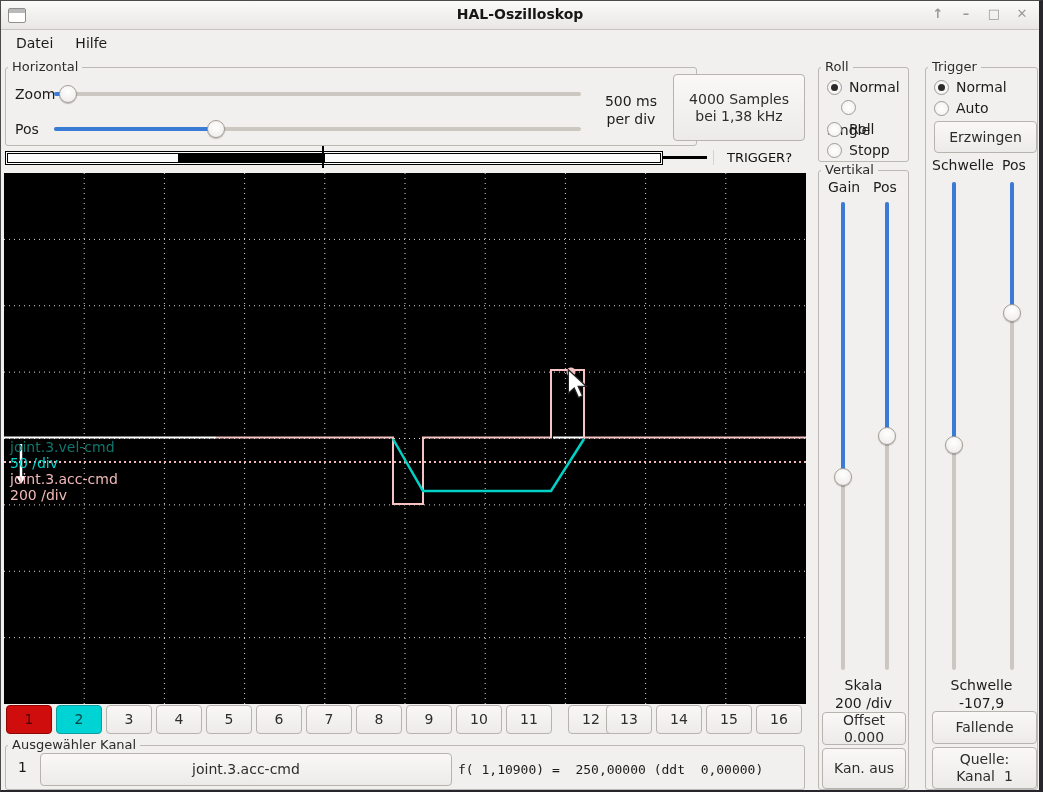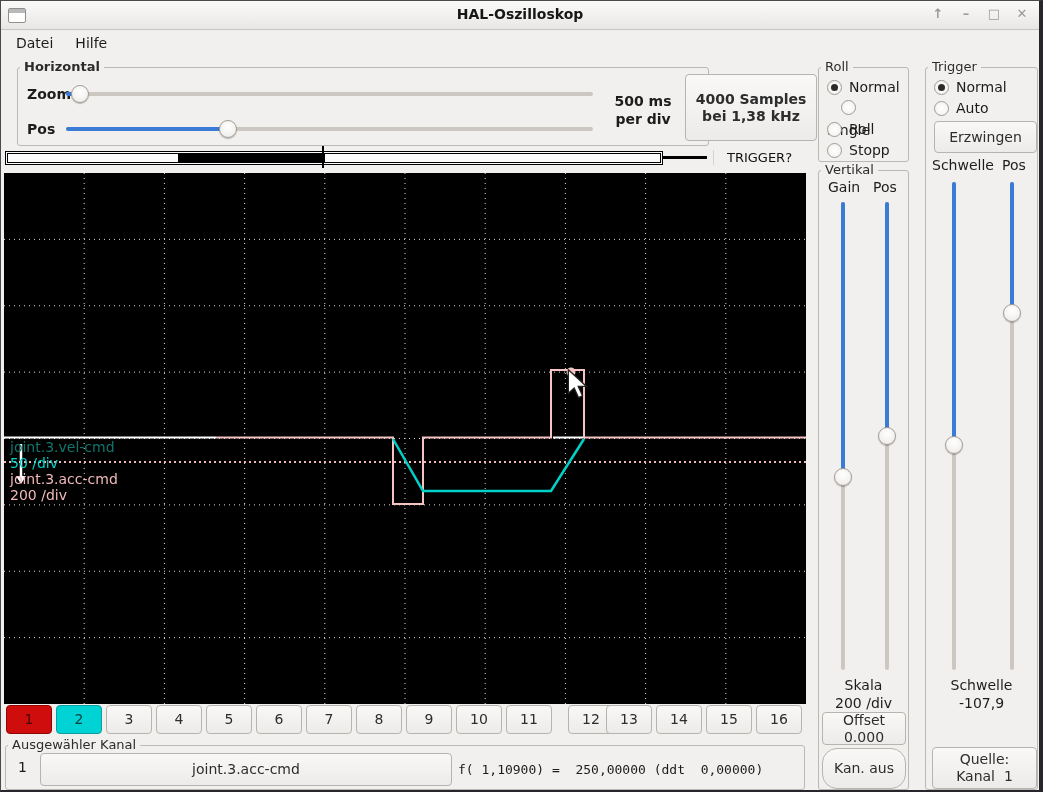--- a/index.html
+++ b/index.html
@@ -88,21 +88,21 @@
       <span>□</span>
       <span>✕</span>
     </div>
   </div>
 
   <div class="menubar">
     <div class="menu-item">Datei</div>
     <div class="menu-item">Hilfe</div>
   </div>
 
-  <div class="groupbox" style="left:16px; top:66px; width:692px; height:79px;font-weight:bold;">
+  <div class="groupbox" style="left:4px; top:66px; width:692px; height:79px;">
     <span class="gb-label">Horizontal</span>
     <span class="lbl" style="left:9px; top:18px;">Zoom</span>
     <div class="hslider" style="left:48px; top:17px; width:527px;">
       <div class="track"></div>
       <div class="fill" style="width: 14.09px;"></div>
       <div class="handle" style="left: 5.09px;"></div>
     </div>
     <span class="lbl" style="left:9px; top:53px;">Pos</span>
     <div class="hslider" style="left:48px; top:52px; width:527px;">
       <div class="track"></div>
@@ -229,21 +229,21 @@
       <div class="track"></div>
       <div class="fill" style="height: 234px;"></div>
       <div class="handle" style="top: 225px;"></div>
     </div>
     <div class="lbl center-text" style="left:0; top:506px; width:89px;">Skala</div>
     <div class="lbl center-text" style="left:0; top:524px; width:89px;">200 /div</div>
     <div class="btn" style="left:3px; top:541px; width:84px; height:33px;">
       <div>Offset</div>
       <div>0.000</div>
     </div>
-    <div class="btn" style="left:3px; top:577px; width:84px; height:41px;border-radius:15px;">
+    <div class="btn" style="left:3px; top:577px; width:84px; height:41px;">
       <div>Kan. aus</div>
     </div>
   </div>
 
   <div class="groupbox" style="left:924px; top:66px; width:113px; height:723px;">
     <span class="gb-label">Trigger</span>
     <div class="radio-row sel" style="left:8px; top:11px;">
       <span class="radio">
           <span class="dot"></span>
         </span>
@@ -263,19 +263,22 @@
       <div class="fill" style="height: 262.8px;"></div>
       <div class="handle" style="top: 253.8px;"></div>
     </div>
     <div class="vslider" style="left:77px; top:114px; height:488px;">
       <div class="track"></div>
       <div class="fill" style="height: 131.2px;"></div>
       <div class="handle" style="top: 122.2px;"></div>
     </div>
     <div class="lbl center-text" style="left:0; top:609px; width:111px;">Schwelle</div>
     <div class="lbl center-text" style="left:0; top:627px; width:111px;">-107,9</div>
+    <div class="btn" style="left:6px; top:643px; width:105px; height:33px;">
+      <div>Fallende</div>
+    </div>
     <div class="btn" style="left:6px; top:679px; width:105px; height:42px;">
       <div>Quelle:</div>
       <div style="white-space:pre;">Kanal  1</div>
     </div>
   </div>
 
 </div>
 
 </body></html>

